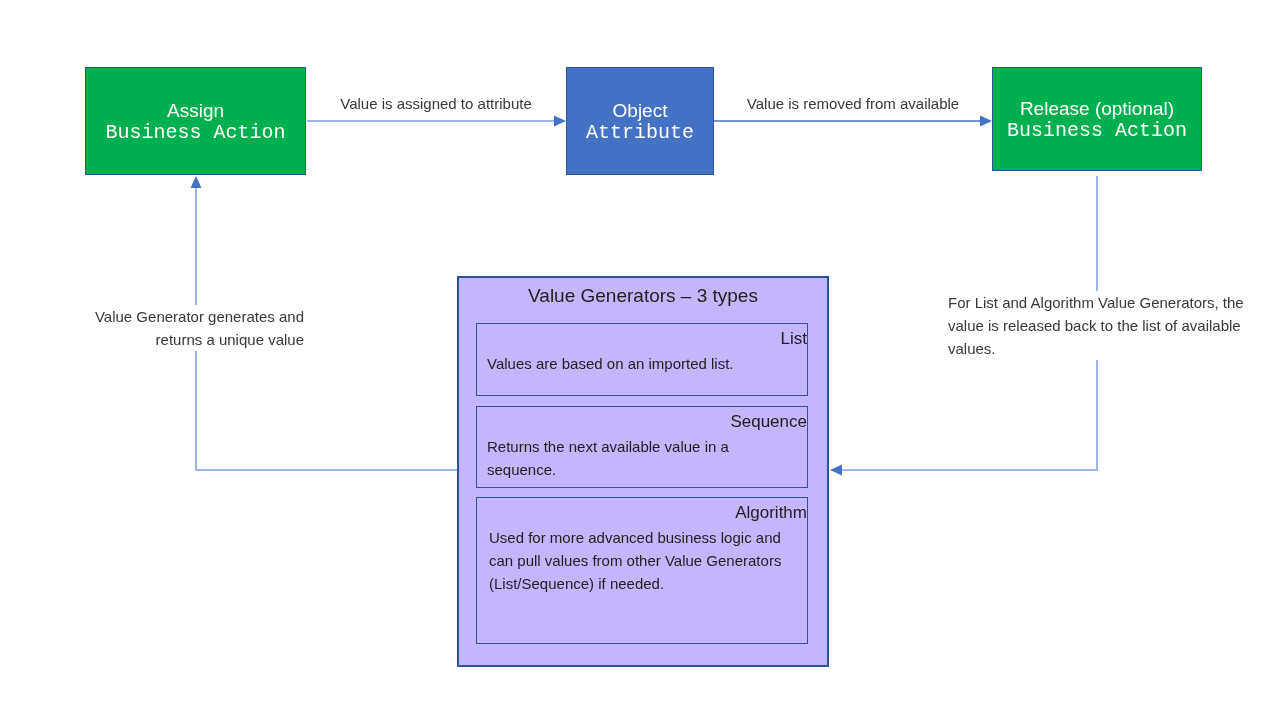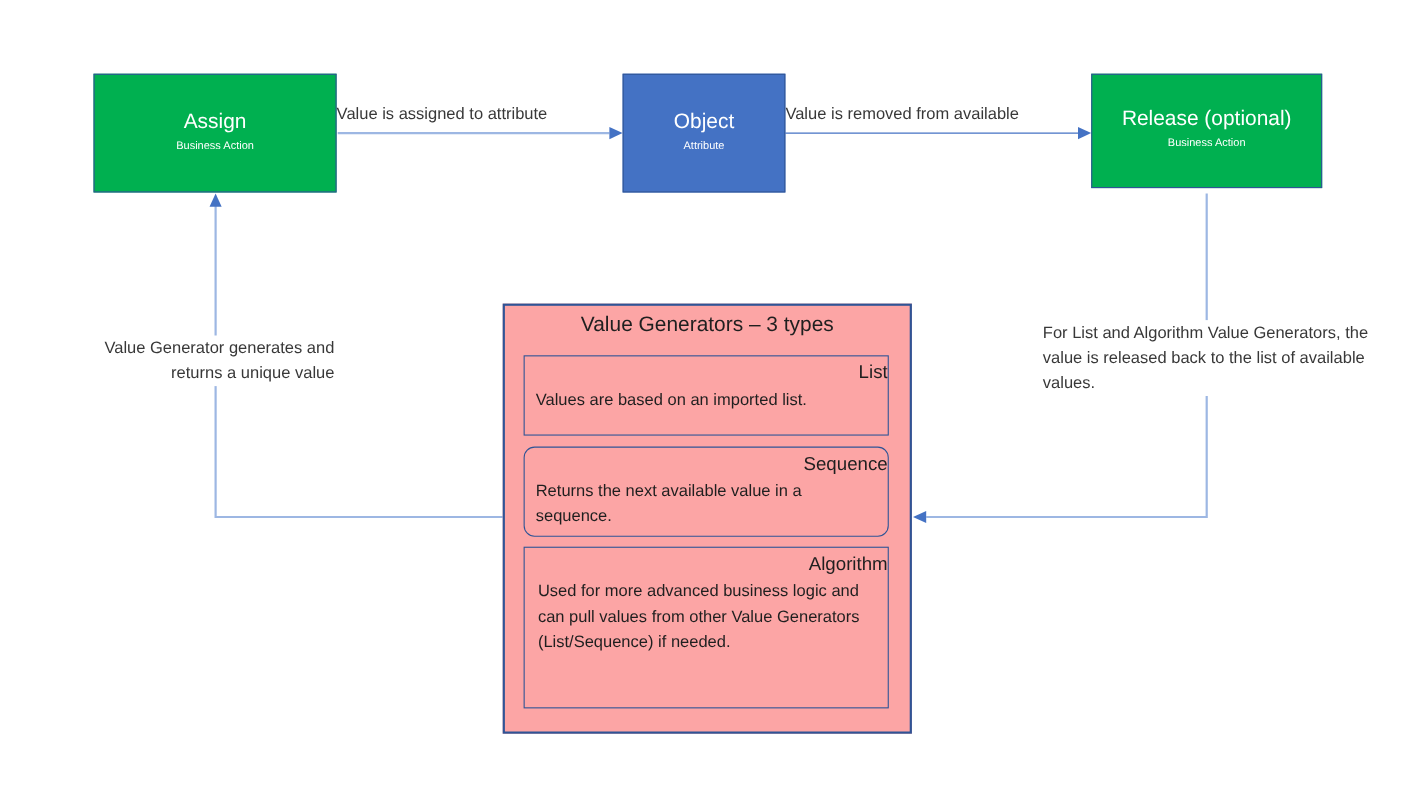--- a/index.html
+++ b/index.html
@@ -23,54 +23,54 @@
   .node{
     position:absolute;z-index:2;
     display:flex;flex-direction:column;justify-content:center;align-items:center;
     color:#ffffff;text-align:center;
     border:1.4px solid var(--border-navy);
     box-sizing:border-box;
   }
   .node-green{background:var(--green);}
   .node-blue{background:var(--blue);}
   .node-title{font-size:19px;line-height:24px;}
-  .node-subtitle{font-size:10px;line-height:20px;}
+  .node-subtitle{font-size:20px;line-height:20px;font-family:Liberation Mono, monospace;}
   .edge-label{
     position:absolute;z-index:2;
     font-size:15px;color:var(--text-dark);
-    white-space:nowrap;
+    text-align:center;white-space:nowrap;
   }
   .note{
     position:absolute;z-index:2;
     font-size:15px;line-height:23px;color:var(--text-dark);
     background:#ffffff;
   }
   .note-left{text-align:right;}
   .note-right{text-align:left;}
   .vg-box{
     position:absolute;z-index:2;
     left:457px;top:276px;width:372px;height:391px;
-    background:#fca5a5;
+    background:#c4b5fd;
     border:2px solid var(--border-navy);
     box-sizing:border-box;
   }
   .vg-title{
     margin-top:7px;
     text-align:center;
     font-size:19px;color:var(--text-black);
   }
   .vg-item{
     position:absolute;left:17px;width:332px;
     border:1.4px solid var(--border-navy);
     box-sizing:border-box;
     color:var(--text-black);
     overflow:hidden;
   }
   .vg-item-list{top:45px;height:73px;}
-  .vg-item-sequence{top:128px;height:82px;border-radius:10px;}
+  .vg-item-sequence{top:128px;height:82px;}
   .vg-item-algorithm{top:219px;height:147px;}
   .vg-item-name{
     text-align:right;font-size:17px;line-height:26px;margin-top:2px;
   }
   .vg-item-desc{
     font-size:15px;line-height:23px;
     padding:0 10px;
   }
   .desc-center{text-align:left;}
   .desc-left{text-align:left;padding:0 12px;}

